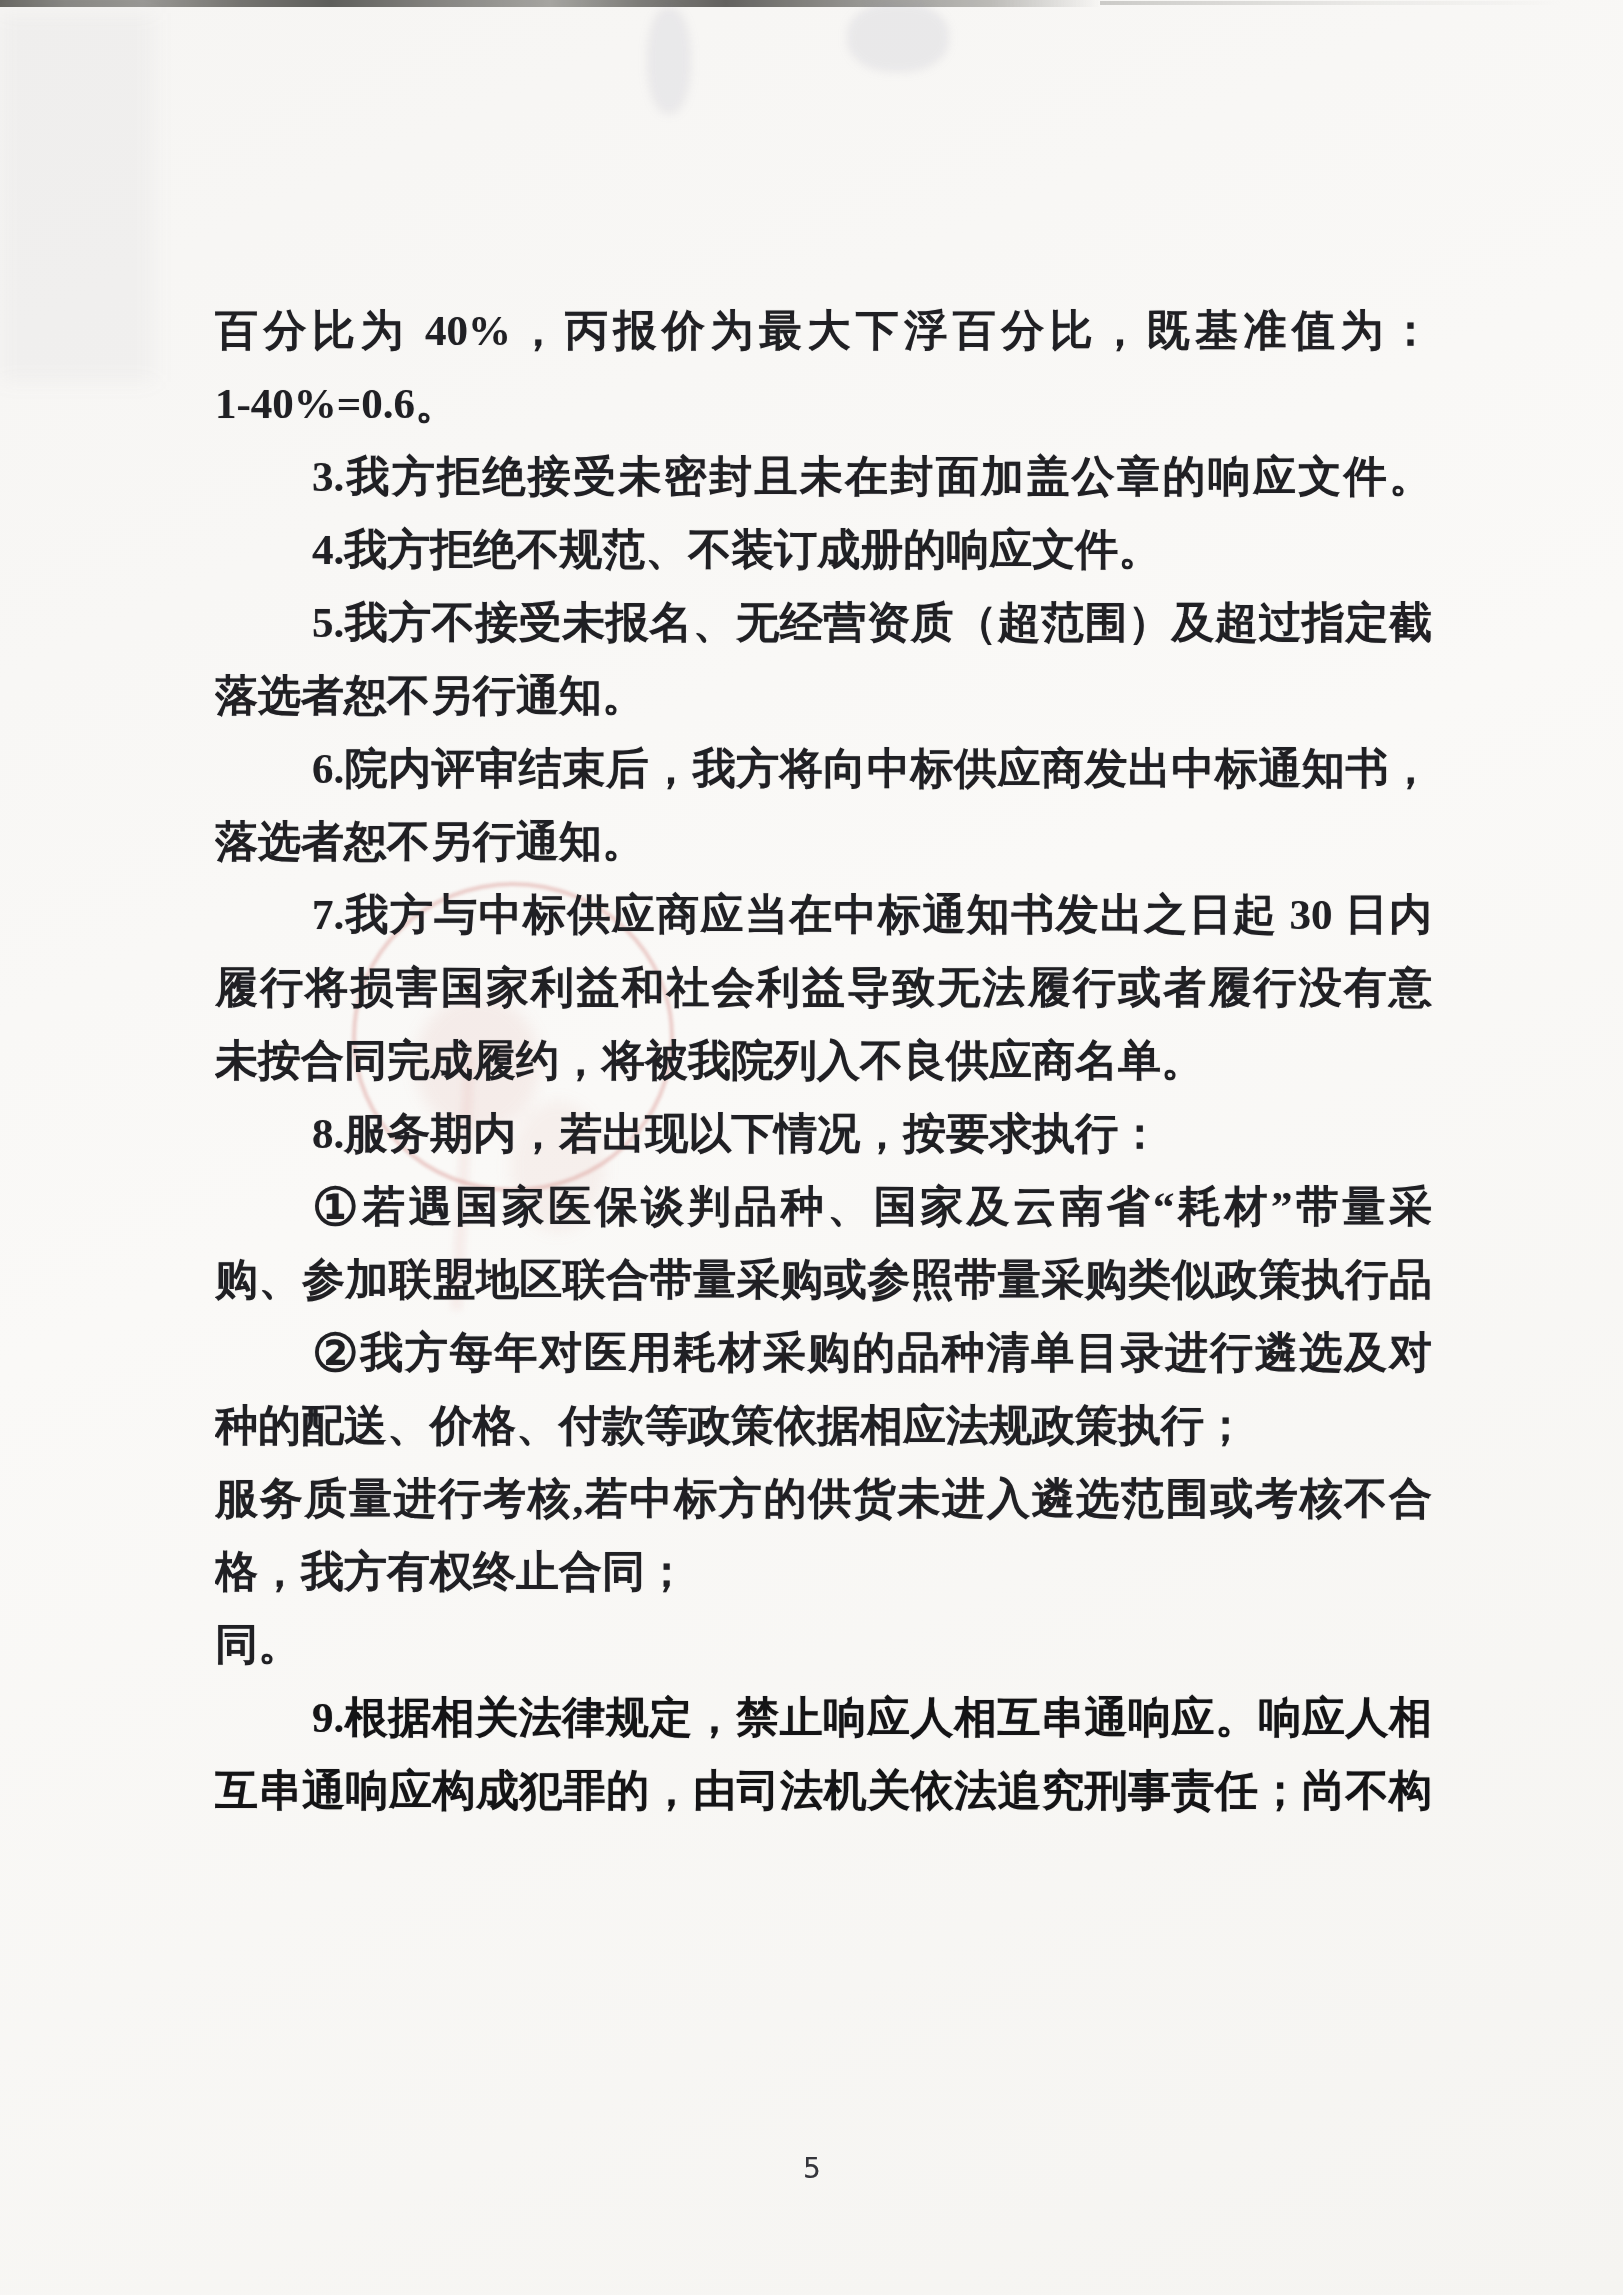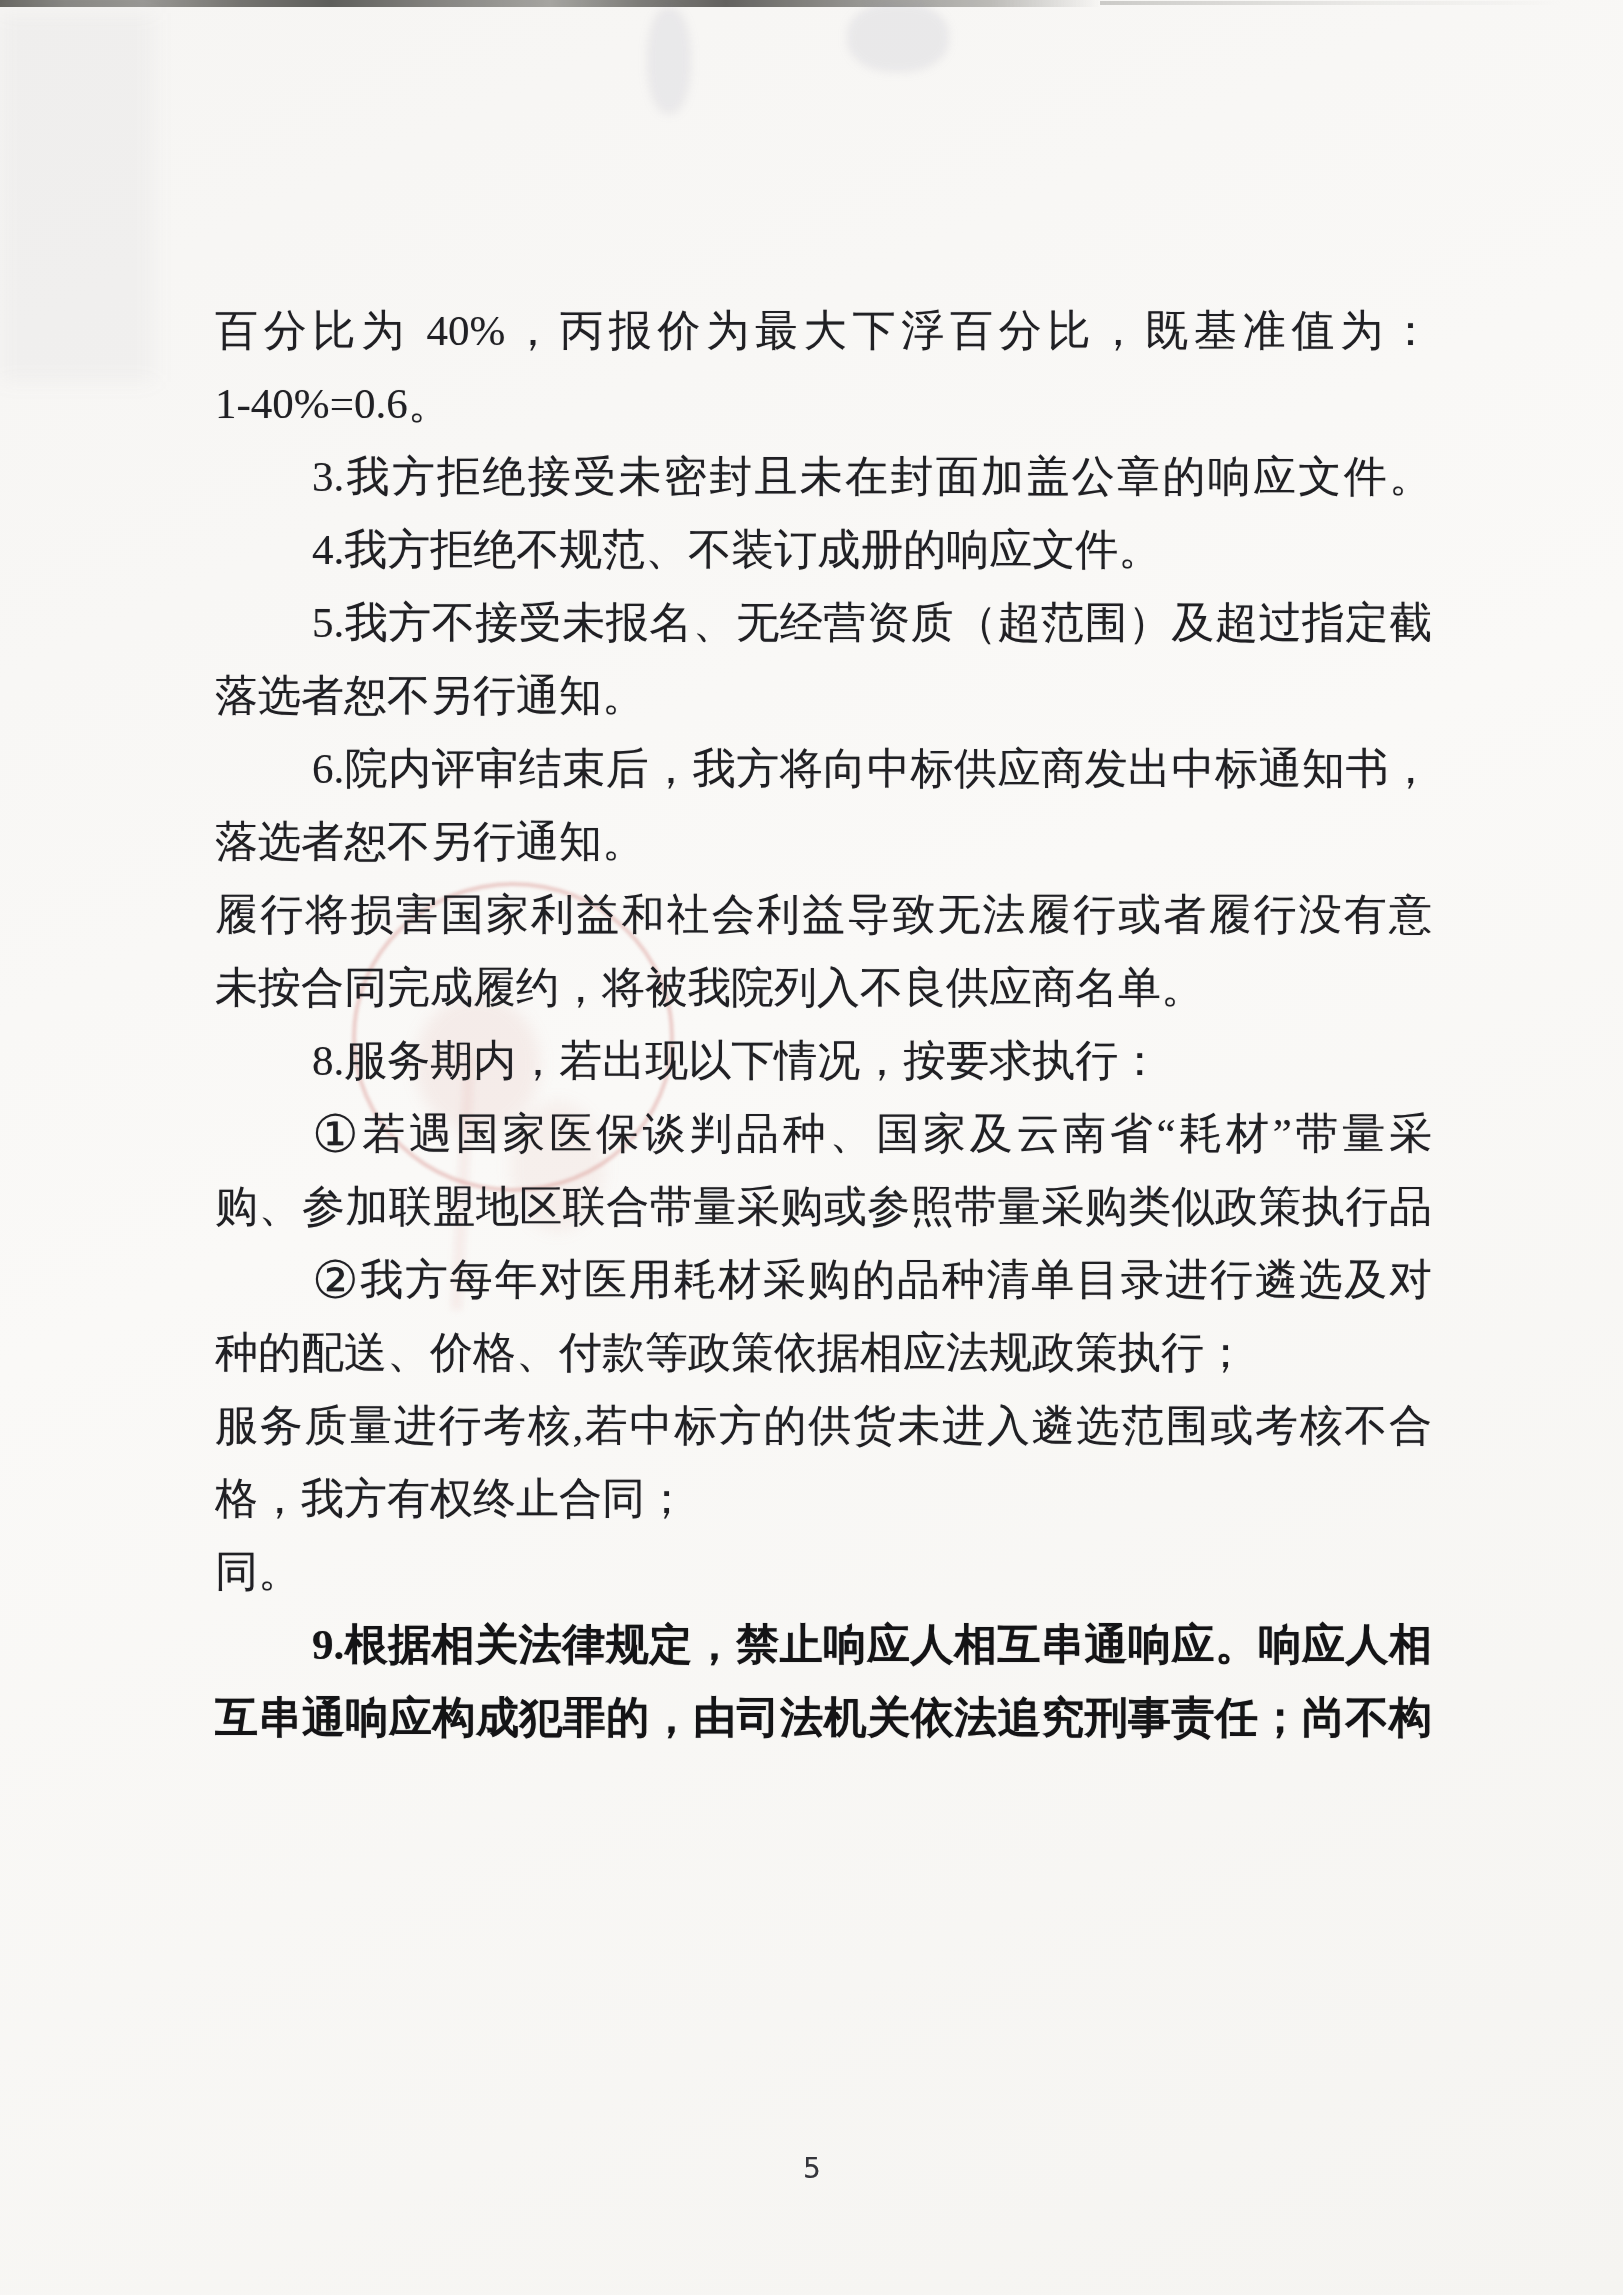--- a/index.html
+++ b/index.html
@@ -86,20 +86,21 @@
     left: 215px;
     top: 294px;
     width: 1217px;
     font-size: 43px;
     line-height: 73px;
     text-shadow: 0 0 1px rgba(28, 28, 32, 0.30);
   }
   .line {
     height: 73px;
     overflow: hidden;
+    font-weight: bold;
   }
   .line.indent { padding-left: 97px; }
   .line.just {
     text-align: justify;
     text-align-last: justify;
   }
   .line.bold {
     font-weight: 700;
     color: #141416;
     text-shadow: 0 0 1px rgba(10, 10, 12, 0.42);
@@ -138,20 +139,21 @@
 
   <div class="text-block" id="text-block">
       <div class="line just">百分比为 40%，丙报价为最大下浮百分比，既基准值为：</div>
       <div class="line">1-40%=0.6。</div>
       <div class="line indent just">3.我方拒绝接受未密封且未在封面加盖公章的响应文件。</div>
       <div class="line indent">4.我方拒绝不规范、不装订成册的响应文件。</div>
       <div class="line indent just">5.我方不接受未报名、无经营资质（超范围）及超过指定截</div>
       <div class="line">落选者恕不另行通知。</div>
       <div class="line indent just">6.院内评审结束后，我方将向中标供应商发出中标通知书，</div>
       <div class="line">落选者恕不另行通知。</div>
+      <div class="line indent just">7.我方与中标供应商应当在中标通知书发出之日起 30 日内</div>
       <div class="line just">履行将损害国家利益和社会利益导致无法履行或者履行没有意</div>
       <div class="line">未按合同完成履约，将被我院列入不良供应商名单。</div>
       <div class="line indent">8.服务期内，若出现以下情况，按要求执行：</div>
       <div class="line indent just"><span class="circ">①</span>若遇国家医保谈判品种、国家及云南省“耗材”带量采</div>
       <div class="line just">购、参加联盟地区联合带量采购或参照带量采购类似政策执行品</div>
       <div class="line indent just"><span class="circ">②</span>我方每年对医用耗材采购的品种清单目录进行遴选及对</div>
       <div class="line">种的配送、价格、付款等政策依据相应法规政策执行；</div>
       <div class="line just">服务质量进行考核,若中标方的供货未进入遴选范围或考核不合</div>
       <div class="line">格，我方有权终止合同；</div>
       <div class="line">同。</div>

